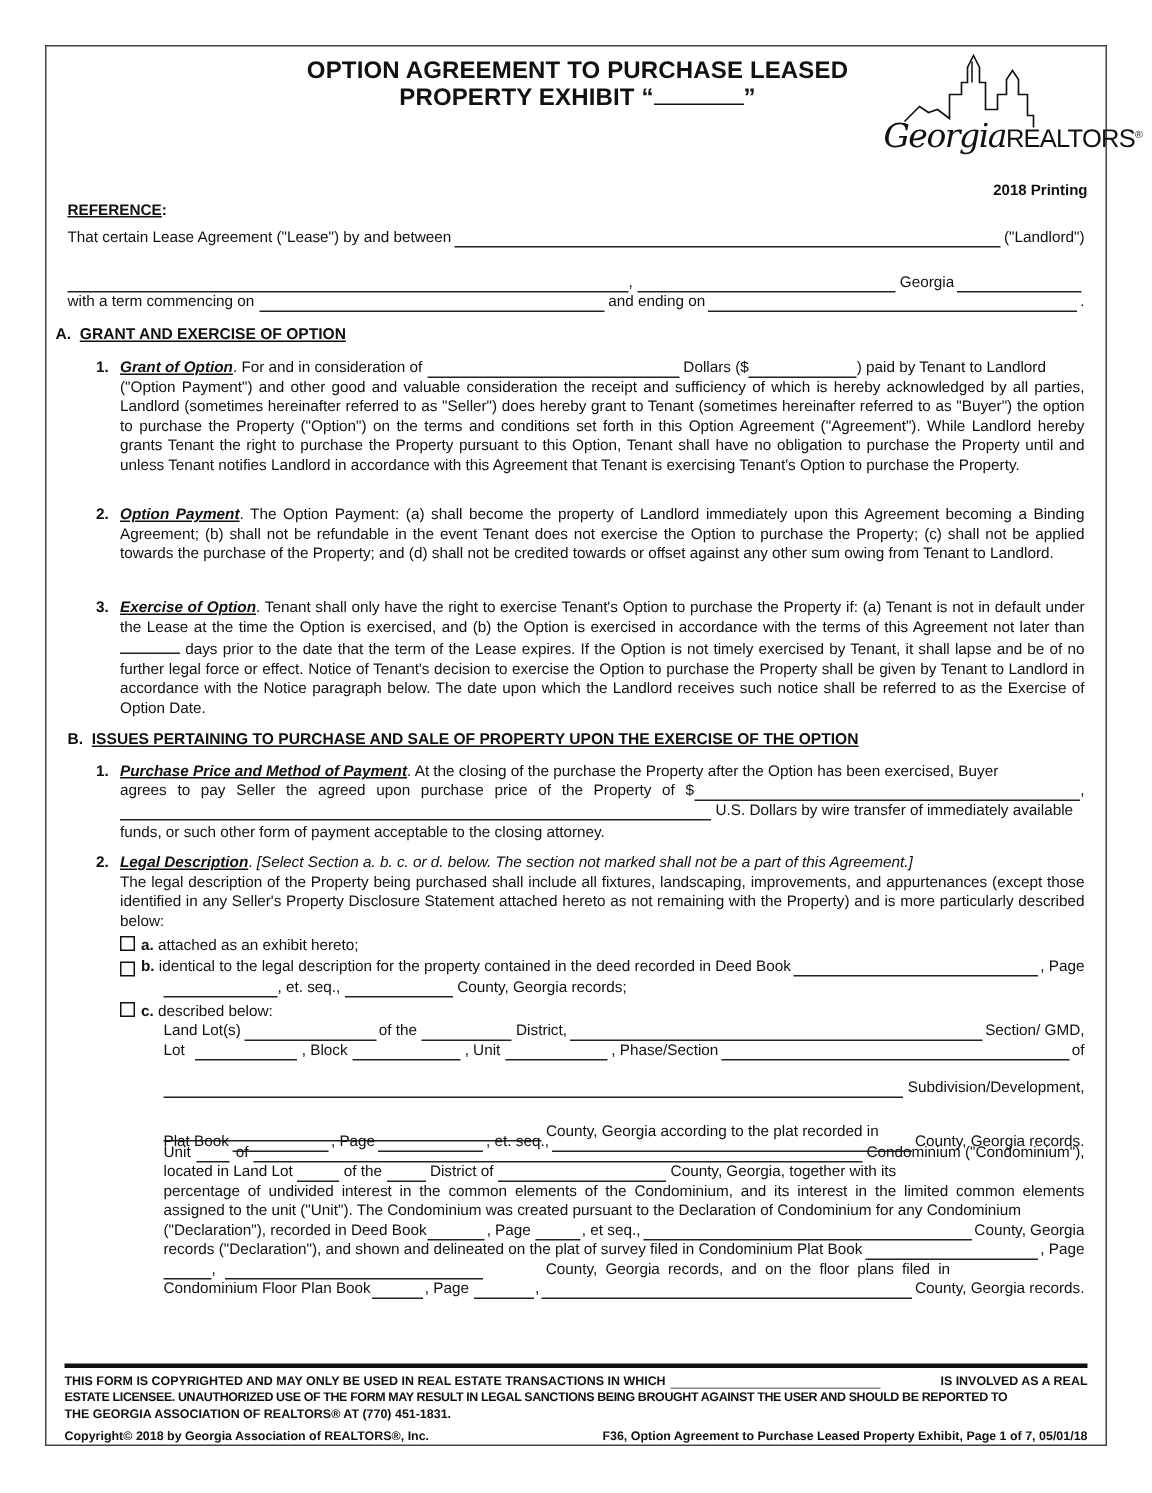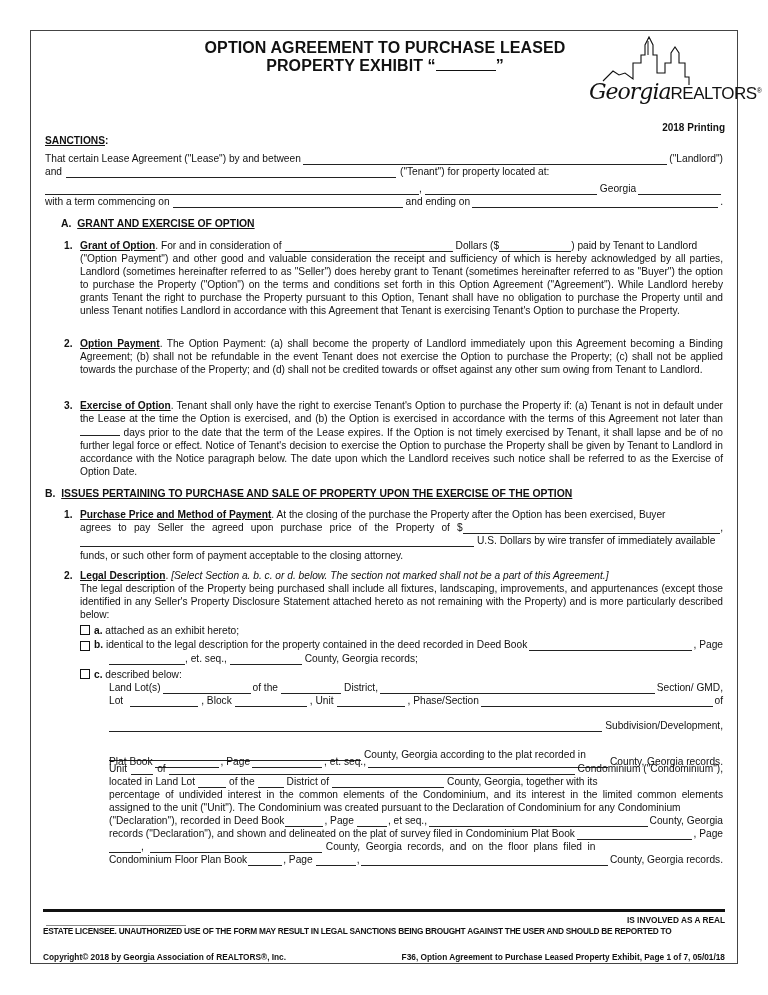--- a/index.html
+++ b/index.html
@@ -11,21 +11,21 @@
   .title { left:0; top:8px; width:708px; text-align:center; font-weight:bold;
            font-size:16px; line-height:18px; letter-spacing:0.1px; }
   .title .u { display:inline-block; width:60px; border-bottom:1.5px solid #111; height:12px; vertical-align:baseline; }
   .logo { right:2px; top:2px; width:150px; height:90px; }
   .printing { right:12px; top:91px; font-weight:bold; font-size:10px; }
   .txt { font-size:10.2px; line-height:13px; }
   .ln { display:inline-block; border-bottom:1px solid #222; height:10px; vertical-align:baseline; }
   .row { position:absolute; left:14px; right:14px; white-space:nowrap; font-size:10.2px; line-height:13px; }
   .flex { display:flex; align-items:flex-end; }
   .flex .fill { flex:1; border-bottom:1px solid #222; height:10px; margin:0 2px; }
-  .bu { font-weight:bold; text-decoration:underline; }
+  .bu { font-weight:bold; text-decoration:underline;font-style:italic; }
   .sec { font-size:10.4px; font-weight:bold; }
   .sec .u { text-decoration:underline; }
   .para { position:absolute; left:49px; right:14px; font-size:10.2px; line-height:13.1px; text-align:justify; }
   .num { position:absolute; left:-16px; top:0; font-weight:bold; }
   .cb { display:inline-block; width:8px; height:8px; border:1.4px solid #111; margin-right:4px; vertical-align:-1px; }
   .sub { position:absolute; left:78px; right:14px; font-size:10.2px; line-height:13px; }
   .footrule { left:12px; right:12px; top:878px; height:3px; background:#111; }
   .foot { left:12px; right:12px; font-size:8.3px; font-weight:bold; line-height:10.5px; }
   .copy { left:12px; right:12px; top:921px; font-size:8.3px; font-weight:bold; display:flex; justify-content:space-between; }
 </style>
@@ -46,49 +46,44 @@
       <polyline fill="none" stroke="#111" stroke-width="1.1" points="18,48 28,38 34,42 40,40 48,46 48,30 56,30 56,22 60,22 60,12 64,4 68,12 68,22 72,22 72,40 80,40 80,30 86,30 86,20 90,14 94,20 94,30 100,30 100,44 104,44 104,52"></polyline>
       <line x1="63" y1="8" x2="63" y2="22" stroke="#111" stroke-width="1"></line>
     </svg>
     <div class="abs" style="left:4px; top:46px; white-space:nowrap;">
       <span style="font-family:'DejaVu Serif', serif; font-style:italic; font-size:22px; letter-spacing:-1px;">Georgia</span><span style="font-family:'Liberation Sans', sans-serif; font-size:17px; letter-spacing:-0.5px;">REALTORS</span><sup style="font-size:7px;">®</sup>
     </div>
   </div>
   <div class="abs printing">2018 Printing</div>
 
   <div class="abs txt" style="left:14px; top:103px; font-weight:bold;">
-    <span style="text-decoration:underline;">SANCTIONS</span><span>:</span>
+    <span style="text-decoration:underline;">REFERENCE</span><span>:</span>
   </div>
 
   <div class="row flex" style="top:121px;">
     <span>That certain Lease Agreement ("Lease") by and between</span>
     <span class="fill"></span>
     <span>("Landlord")</span>
-  </div>
-  <div class="row flex" style="top:134px;">
-    <span>and</span>
-    <span class="ln" style="width:330px; margin:0 4px;"></span>
-    <span>("Tenant") for property located at:</span>
   </div>
   <div class="row flex" style="top:151px;">
     <span class="ln" style="width:374px;"></span>
     <span>,</span>
     <span class="ln" style="width:172px; margin:0 3px;"></span>
     <span>Georgia</span>
     <span class="fill"></span>
   </div>
   <div class="row flex" style="top:164px;">
     <span>with a term commencing on</span>
     <span class="ln" style="width:230px; margin:0 3px;"></span>
     <span>and ending on</span>
     <span class="fill"></span>
     <span>.</span>
   </div>
 
-  <div class="abs sec" style="left:30px; top:187px;">
+  <div class="abs sec" style="left:6px; top:187px;">
     <span>A.</span>&nbsp; <span class="u">GRANT AND EXERCISE OF OPTION</span>
   </div>
 
   <div class="para" style="top:208px;">
     <span class="num">1.</span>
     <div class="flex" style="white-space:nowrap;">
       <span class="bu">Grant of Option</span>
         <span>. For and in consideration of</span>
       <span class="ln" style="width:168px; margin:0 3px;"></span>
       <span>Dollars ($</span>
@@ -224,36 +219,38 @@
   </div>
   <div class="sub flex" style="top:796px; white-space:nowrap;">
     <span>records ("Declaration"), and shown and delineated on the plat of survey filed in Condominium Plat Book</span>
     <span class="fill"></span>
     <span>, Page</span>
   </div>
   <div class="sub flex" style="top:809px; white-space:nowrap;">
     <span class="ln" style="width:32px;"></span>
     <span>,</span>
     <span class="ln" style="width:172px; margin:0 4px 0 6px;"></span>
-    <span style="word-spacing:2.6px;">County, Georgia records, and on the floor plans filed in</span>
+    <span style="word-spacing:2.6px;margin-left:38px;">County, Georgia records, and on the floor plans filed in</span>
   </div>
   <div class="sub flex" style="top:822px; white-space:nowrap;text-align:right;">
     <span>Condominium Floor Plan Book</span>
     <span class="ln" style="width:34px; margin:0 1px;"></span>
     <span>, Page</span>
     <span class="ln" style="width:40px; margin:0 1px 0 3px;"></span>
     <span>,</span>
     <span class="fill"></span>
     <span>County, Georgia records.</span>
   </div>
 
   <div class="abs footrule"></div>
   <div class="abs foot flex" style="top:884px; white-space:nowrap;">
+    <span>THIS FORM IS COPYRIGHTED AND MAY ONLY BE USED IN REAL ESTATE TRANSACTIONS IN WHICH</span>
     <span class="ln" style="width:140px; margin:0 3px; height:8px; border-color:#888;"></span>
     <span style="flex:1;"></span>
     <span>IS INVOLVED AS A REAL</span>
   </div>
   <div class="abs foot" style="top:895px; white-space:nowrap; letter-spacing:-0.25px;">ESTATE LICENSEE.  UNAUTHORIZED USE OF THE FORM MAY RESULT IN LEGAL SANCTIONS BEING BROUGHT AGAINST THE USER AND SHOULD BE REPORTED TO</div>
+  <div class="abs foot" style="top:906px;">THE GEORGIA ASSOCIATION OF REALTORS® AT (770) 451-1831.</div>
   <div class="abs copy">
     <span>Copyright© 2018 by Georgia Association of REALTORS®, Inc.</span>
     <span>F36, Option Agreement to Purchase Leased Property Exhibit, Page 1 of 7, 05/01/18</span>
   </div>
 </div>
 
 </body></html>

